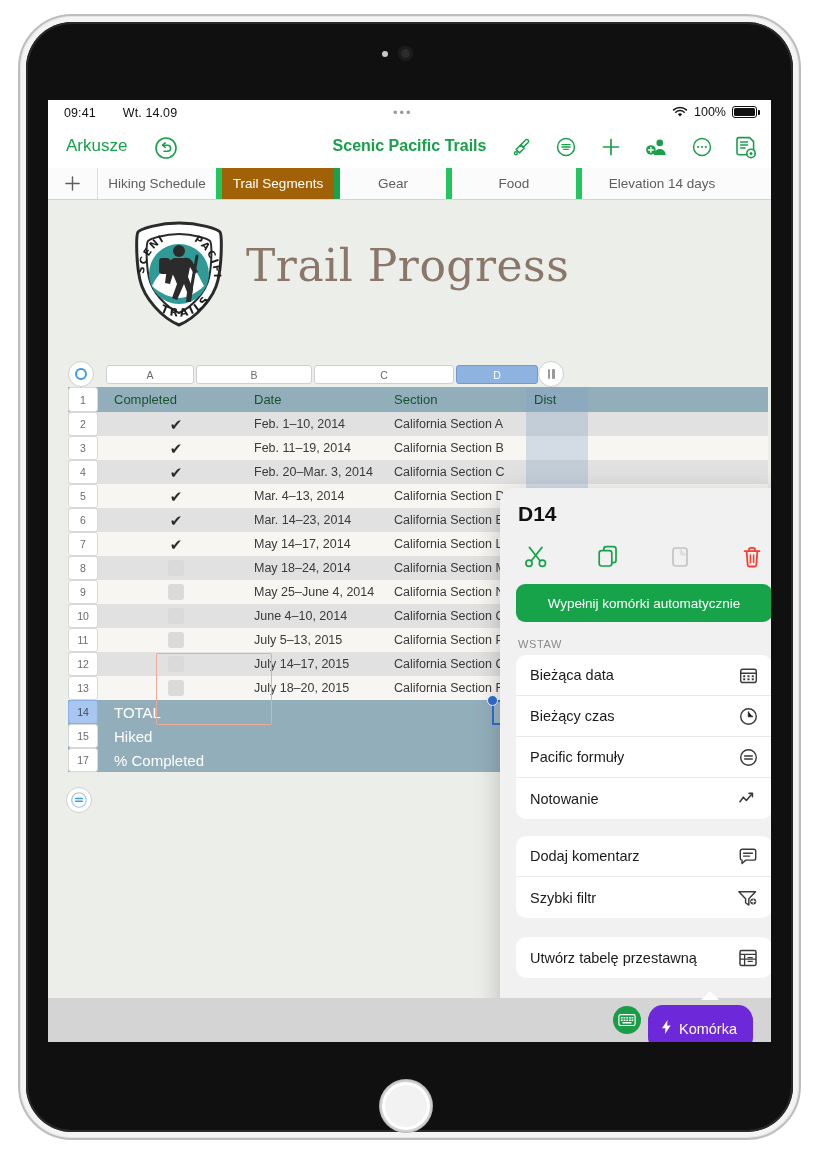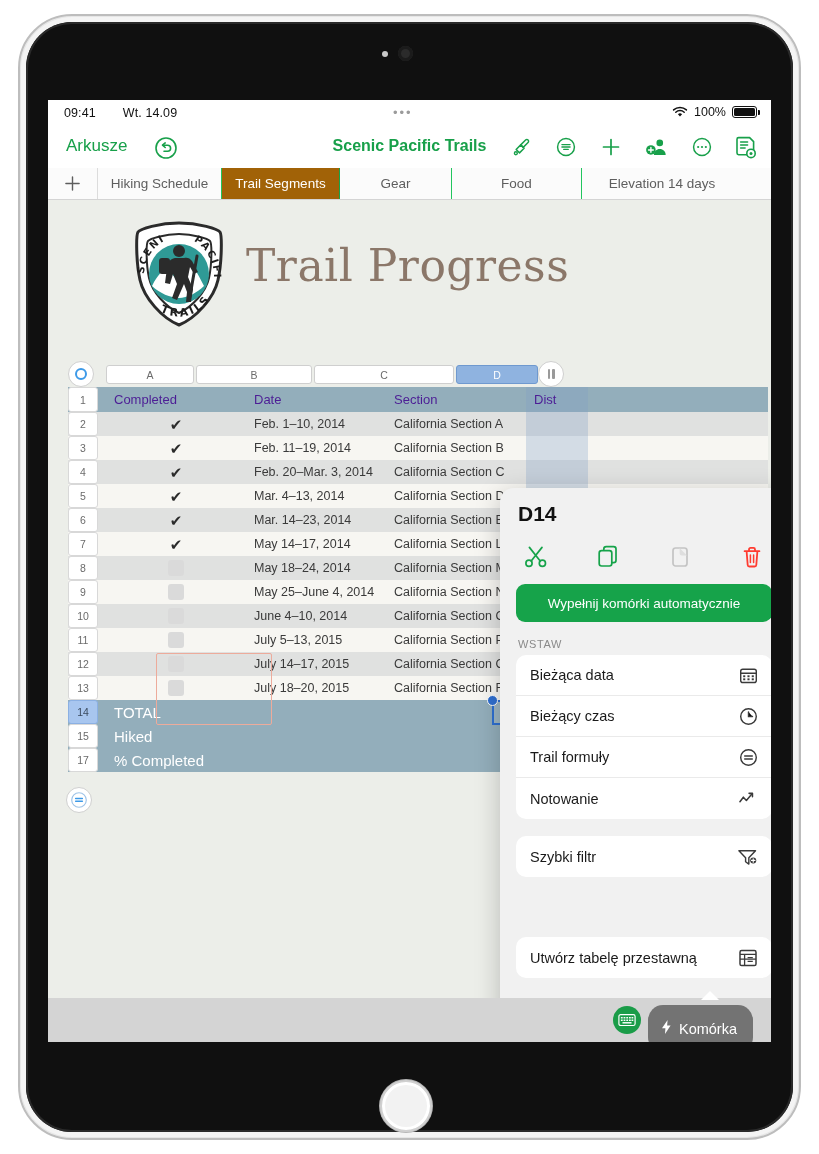--- a/index.html
+++ b/index.html
@@ -88,21 +88,21 @@
     background: #fbfbfb; border-bottom: 1px solid #d4d4d4;
     display: flex; align-items: stretch;
   }
   .tab-add {
     width: 50px; display:flex; align-items:center; justify-content:center;
     border-right: 1px solid #dcdcdc; color:#5d5d5d;
   }
   .tab {
     display: flex; align-items: center; justify-content: center;
     font-size: 13.5px; color: #5e5e5e;
-    border-right: 1px solid #22c55e;
+    border-right: 6px solid #22c55e;
     padding: 0 10px;
     white-space: nowrap;
   }
   .tab.active { background: #a16207; color: #ffffff; font-weight: 400; border-right-color:#16a34a;}
 
   
   .canvas {
     position: absolute; left: 0; top: 100px; width: 723px; height: 842px;
     background: #eceee9;
   }
@@ -163,21 +163,21 @@
     display: flex; align-items: center;
     font-size: 12.5px; color: #3a3a3a;
     padding-left: 8px; overflow: hidden; white-space: nowrap;
   }
   .c.a { width: 88px; justify-content: center; padding-left:0; }
   .c.b { width: 116px; }
   .c.c { width: 140px; }
   .c.d { width: 62px; }
   .c.e { flex:1; }
 
-  .row.hdr .c { color: #4c1d95; font-size: 13px; }
+  .row.hdr .c { color: #14532d; font-size: 13px; }
   .row.hdr { background: #93aebb; height: 25px; }
   .row.odd  { background: #e0e1e0; }
   .row.even { background: #f7f6f2; }
   .row.tot  { background: #93aebb; height: 24px; }
   .row.tot .c { color:#ffffff; font-size:15px; }
 
   .row.hdr .c.d, .row.odd .c.d, .row.even .c.d { background: rgba(130,160,200,.30); }
   .row.hdr .c.e, .row.odd .c.e, .row.even .c.e { background: transparent; }
 
   .chk { width: 16px; height: 16px; border-radius: 3px; background: #dadada; }
@@ -242,21 +242,21 @@
     position:absolute; left:0; bottom:0; width: 723px; height: 44px;
     background: #d4d4d4;
   }
   .kb-btn {
     position:absolute; right: 130px; top: 8px; width: 28px; height: 28px;
     border-radius: 50%; background:#1a9c48;
     display:flex; align-items:center; justify-content:center;
   }
   .cell-btn {
     position:absolute; right: 18px; top: 7px; height: 47px;
-    background:#737373; border-radius: 15px;
+    background:#6d28d9; border-radius: 15px;
     display:flex; align-items:center; gap: 6px; padding: 0 16px 0 12px;
     color:#ffffff; font-size: 14.5px;
   }
   .tail {
     position:absolute; right: 52px; top: -7px; width: 0; height: 0;
     border-left: 9px solid transparent; border-right: 9px solid transparent;
     border-bottom: 9px solid #ffffff;
   }
 </style>
 </head>
@@ -678,40 +678,49 @@
           <div class="mi">
             <span>Bieżący czas</span>
             <span class="gi">
               <svg width="19" height="19" viewBox="0 0 20 20">
                   <circle cx="10" cy="10" r="8.2" fill="none" stroke="#3a3a3a" stroke-width="1.5"></circle>
                   <path d="M10 5.2V10h4.2" stroke="#3a3a3a" stroke-width="1.5" stroke-linecap="round"></path>
                 </svg>
             </span>
           </div>
           <div class="mi">
-            <span>Trail formuły</span>
+            <span>Pacific formuły</span>
             <span class="gi">
               <svg width="19" height="19" viewBox="0 0 20 20">
                   <circle cx="10" cy="10" r="8.2" fill="none" stroke="#3a3a3a" stroke-width="1.5"></circle>
                   <path d="M6 8.4h8M6 11.6h8" stroke="#3a3a3a" stroke-width="1.5" stroke-linecap="round"></path>
                 </svg>
             </span>
           </div>
           <div class="mi">
             <span>Notowanie</span>
             <span class="gi">
               <svg width="20" height="19" viewBox="0 0 21 20">
                   <path d="M2 13.4 5.6 8.6l3.2 3.4L14.8 5" fill="none" stroke="#3a3a3a" stroke-width="1.6" stroke-linecap="round" stroke-linejoin="round"></path>
                   <path d="M11.6 4.6h3.6v3.6" fill="none" stroke="#3a3a3a" stroke-width="1.6" stroke-linecap="round" stroke-linejoin="round"></path>
                 </svg>
             </span>
           </div>
         </div>
 
         <div class="card" style="top:348px">
+          <div class="mi">
+            <span>Dodaj komentarz</span>
+            <span class="gi">
+              <svg width="20" height="19" viewBox="0 0 21 20">
+                  <path d="M2.4 4.4a2 2 0 0 1 2-2h12.2a2 2 0 0 1 2 2v7.4a2 2 0 0 1-2 2H8.2l-4 3.6v-3.6h-.2a2 2 0 0 1-1.6-2z" fill="none" stroke="#3a3a3a" stroke-width="1.5" stroke-linejoin="round"></path>
+                  <path d="M5.8 6.6h9.4M5.8 9.6h6.4" stroke="#3a3a3a" stroke-width="1.4" stroke-linecap="round"></path>
+                </svg>
+            </span>
+          </div>
           <div class="mi">
             <span>Szybki filtr</span>
             <span class="gi">
               <svg width="21" height="20" viewBox="0 0 22 20">
                   <path d="M2 3.4h17.4l-7 7.4v6.6l-3.4-2.4v-4.2z" fill="none" stroke="#3a3a3a" stroke-width="1.5" stroke-linejoin="round"></path>
                   <circle cx="17" cy="13.6" r="3.2" fill="#3a3a3a"></circle>
                   <path d="M17 11.8v3.6M15.2 13.6h3.6" stroke="#ffffff" stroke-width="1.2" stroke-linecap="round"></path>
                 </svg>
             </span>
           </div>

